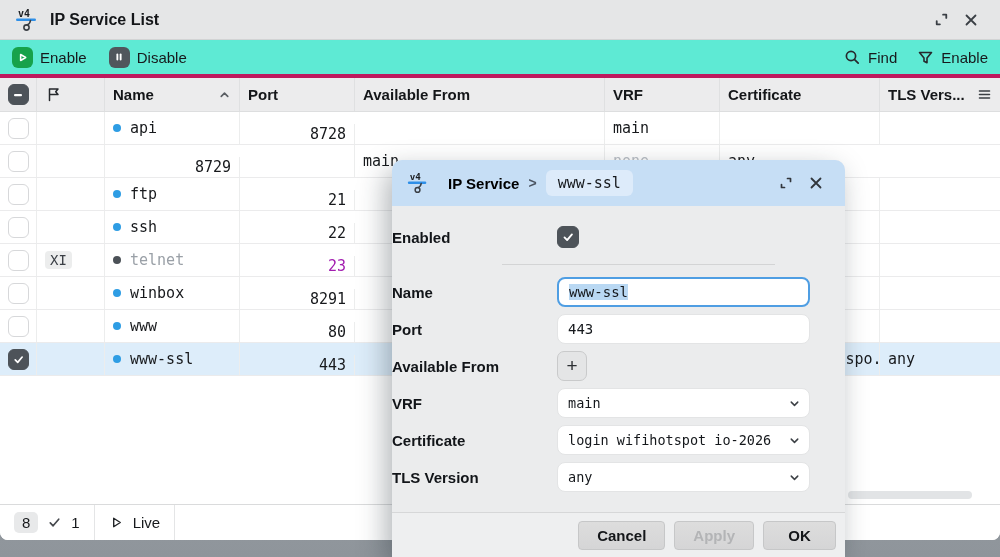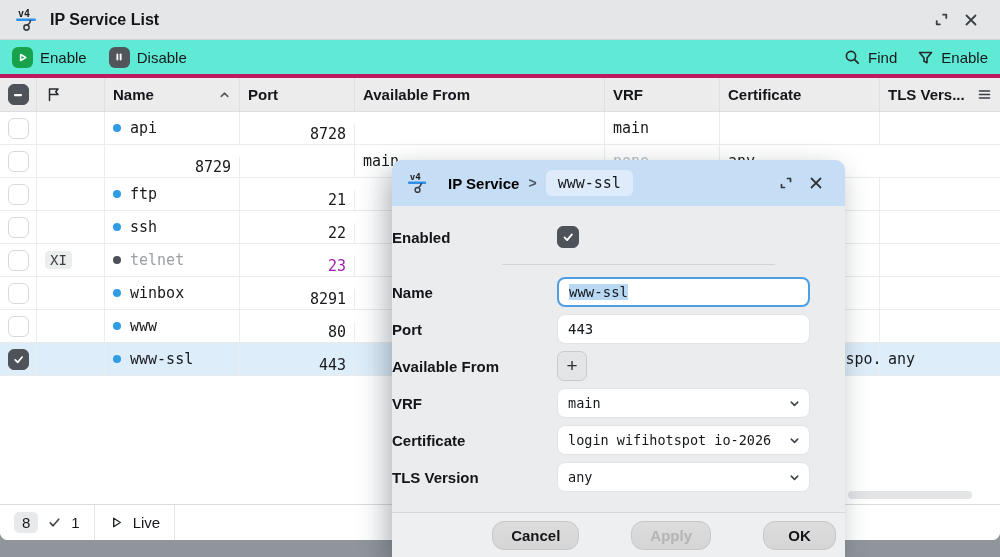--- a/index.html
+++ b/index.html
@@ -83,24 +83,24 @@
                 display: flex; align-items: center; padding: 0 8px 0 10px;
                 font-family: "DejaVu Sans Mono", monospace; font-size: 13.5px; color: #15181c; }
   .ctl-select .val { flex: 1; overflow: hidden; white-space: nowrap; }
   .plus-btn { width: 30px; height: 30px; background: #e4e5e6; border: 1px solid #c9cacb;
               border-radius: 7px; display: flex; align-items: center; justify-content: center;
               font-size: 19px; color: #2c2f33; }
   .dlg-divider { height: 1px; background: #d3d4d5; margin: 12px 35px 12px 110px; }
   .dlg-footer { position: absolute; left: 0; top: 352px; width: 100%; height: 60px;
                 background: #eeeff0; border-top: 1px solid #d6d7d8;
                 display: flex; align-items: center; justify-content: flex-end; gap: 9px; padding: 0 9px 14px 0; }
-  .dlg-btn { min-width: 73px; height: 29px; padding: 0 18px; border-radius: 12px;
+  .dlg-btn { min-width: 73px; height: 29px; padding: 0 18px; border-radius: 4px;
              background: linear-gradient(#dddddd, #d5d5d6); border: 1px solid #c6c7c8;
              font-size: 15px; font-weight: bold; color: #141619;
-             display: flex; align-items: center; justify-content: center; margin-left: 43px; }
+             display: flex; align-items: center; justify-content: center; }
   .dlg-btn.disabled { color: #b3b4b6; font-weight: bold; }
 </style>
 </head>
 <body>
 
 <div class="screen">
   <div class="window">
 
     <div class="titlebar">
       <svg class="app-icon" viewBox="0 0 26 26">

